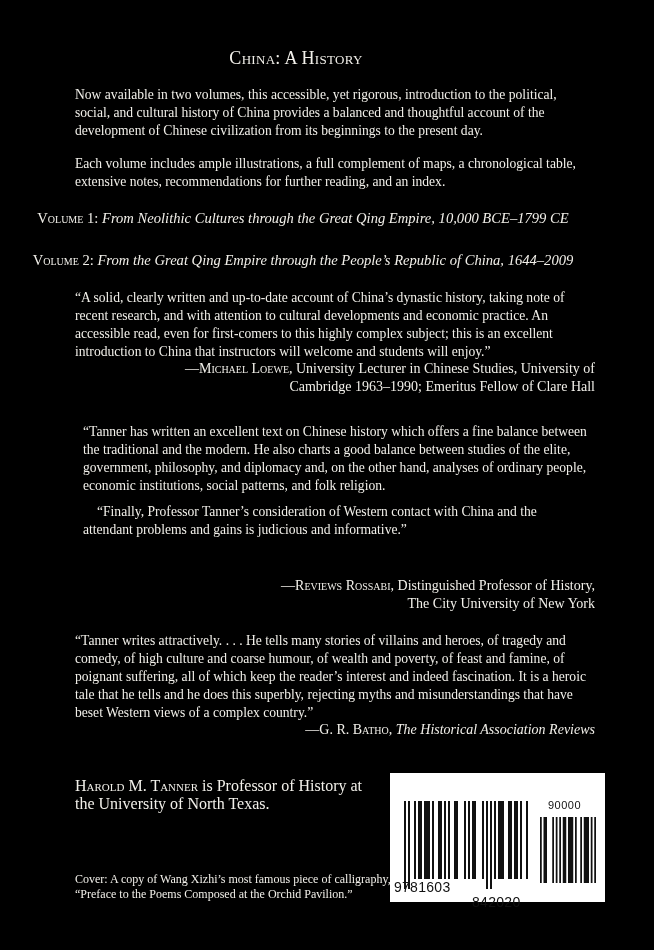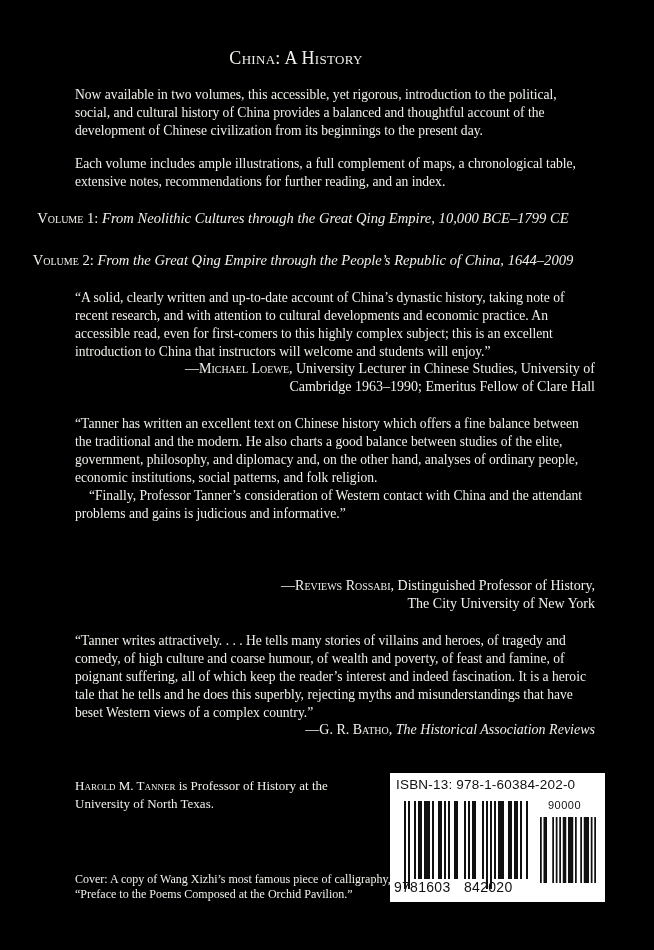--- a/index.html
+++ b/index.html
@@ -25,29 +25,29 @@
   .vol1 { top: 210px; }
   .vol2 { top: 252px; }
   .vol .lbl { font-variant: small-caps; }
   .vol .ttl { font-style: italic; }
   .q1 { top: 289px; }
   .attr {
     position: absolute; right: 59px; text-align: right; font-size: 14px; line-height: 18px;
   }
   .a1 { top: 360px; width: 440px; }
   .q2 { top: 415px; }
-  .q2 p, .q3 p { margin: 0; }
+  .q2 p, .q3 p { margin: 8px; }
   .q2 p.ind { text-indent: 14px; }
   .a2 { top: 577px; width: 320px; }
   .q3 { top: 632px; }
   .a3 { top: 721px; width: 400px; }
   .a3 .src { font-style: italic; }
   .author {
     position: absolute; top: 777px; left: 75px; width: 300px;
-    font-size: 13px; line-height: 18px;
+    font-size: 16px; line-height: 18px;
   }
   .cover {
     position: absolute; top: 872px; left: 75px; width: 320px;
     font-size: 12px; line-height: 15px;
   }
   .barcode-box {
     position: absolute; left: 390px; top: 773px; width: 215px; height: 129px;
     background: #fff; color: #111;
     font-family: "Liberation Sans", "DejaVu Sans", sans-serif;
   }
@@ -95,21 +95,20 @@
   <span class="sc">—G. R. Batho</span><span>, </span><span class="src">The Historical Association Reviews</span>
 </div>
 
 <div class="author">
   <span class="sc">Harold M. Tanner</span><span> is Professor of History at the University of North Texas.</span>
 </div>
 
 <div class="cover">Cover: A copy of Wang Xizhi’s most famous piece of calligraphy, “Preface to the Poems Composed at the Orchid Pavilion.”</div>
 
 <div class="barcode-box">
-  <div class="isbn-label">ISBN-13: 978-1-60384-202-0</div>
   <div class="addon-num">90000</div>
   <svg class="barcode-main" width="128" height="90" id="mainBars">
       <rect x="0" y="0" width="2" height="88" fill="#111"></rect>
       <rect x="4" y="0" width="2" height="88" fill="#111"></rect>
       <rect x="10" y="0" width="2" height="78" fill="#111"></rect>
       <rect x="14" y="0" width="4" height="78" fill="#111"></rect>
       <rect x="20" y="0" width="6" height="78" fill="#111"></rect>
       <rect x="28" y="0" width="2" height="78" fill="#111"></rect>
       <rect x="34" y="0" width="4" height="78" fill="#111"></rect>
       <rect x="40" y="0" width="2" height="78" fill="#111"></rect>
@@ -150,15 +149,15 @@
       <rect x="50.75" y="0" width="1.75" height="66" fill="#111"></rect>
       <rect x="54.25" y="0" width="1.75" height="66" fill="#111"></rect>
       <rect x="61.25" y="0" width="3.5" height="66" fill="#111"></rect>
       <rect x="66.5" y="0" width="1.75" height="66" fill="#111"></rect>
       <rect x="73.5" y="0" width="1.75" height="66" fill="#111"></rect>
       <rect x="77" y="0" width="3.5" height="66" fill="#111"></rect>
     </svg>
   <div class="ean-digits">
     <span style="left:0px;">9</span>
     <span style="left:8px;">781603</span>
-    <span style="left:70px;">842020</span>
+    <span style="left:78px;margin-top:15px;">842020</span>
   </div>
 </div>
 
 </body></html>

